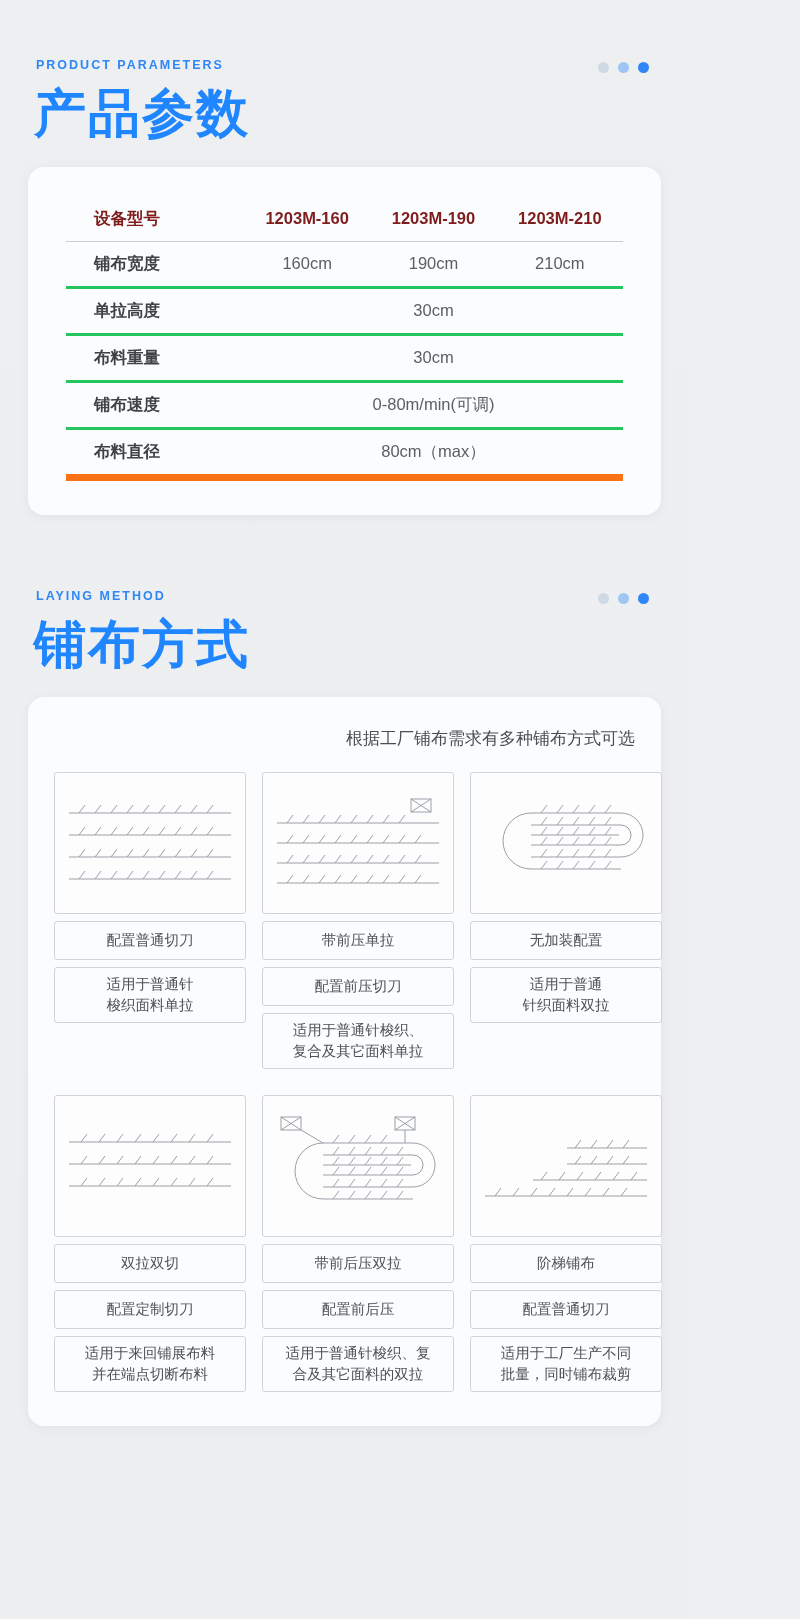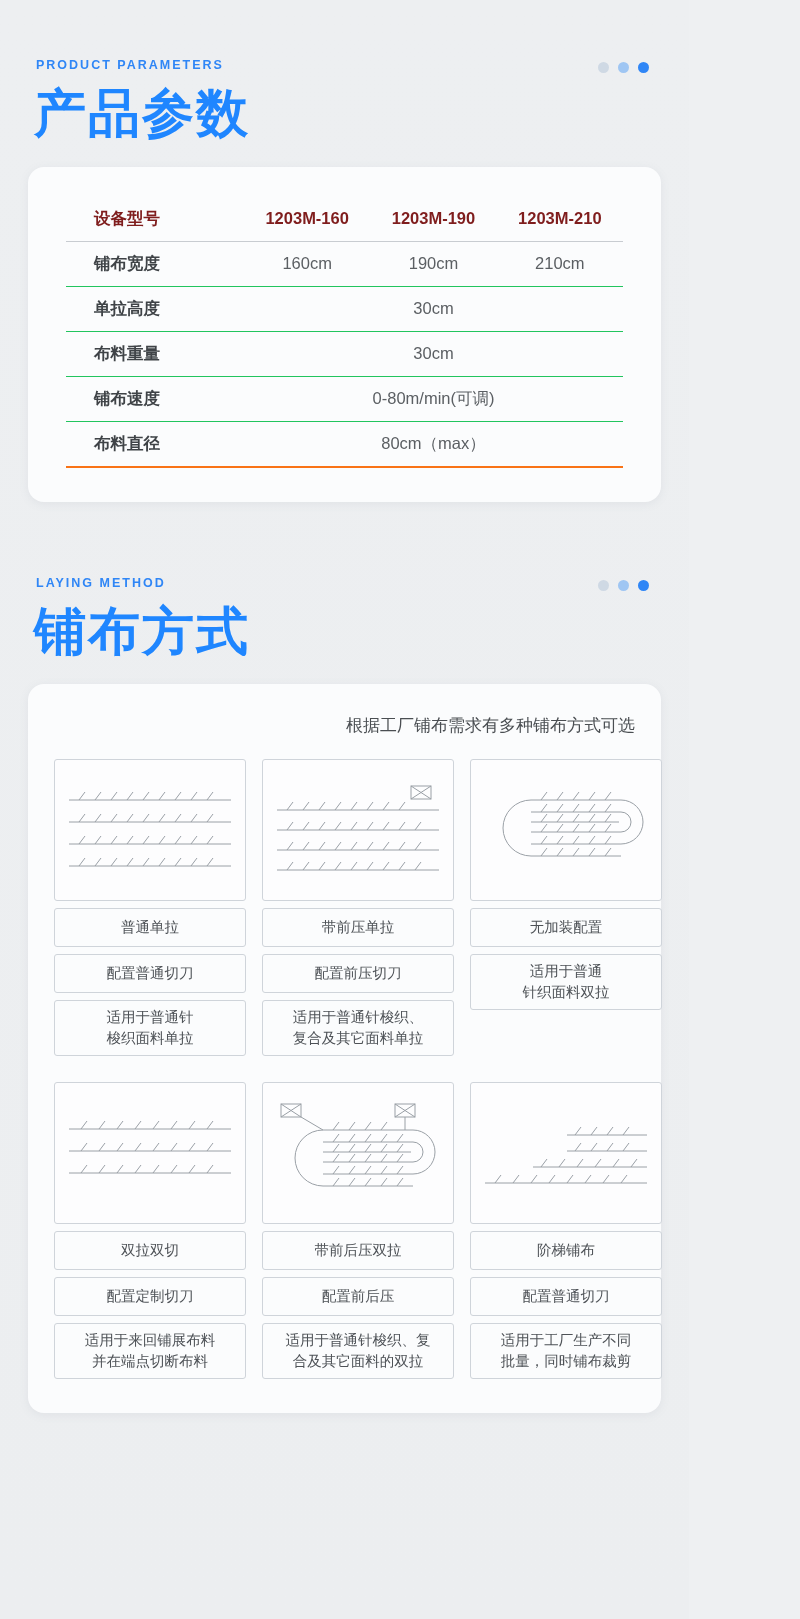--- a/index.html
+++ b/index.html
@@ -70,35 +70,35 @@
     box-sizing: border-box;
   }
   table.params {
     width: 100%;
     border-collapse: collapse;
     table-layout: fixed;
   }
   table.params td {
     padding: 11px 0 11px 0;
     font-size: 16.5px;
-    border-bottom: 1px solid #22c55e;
+    border-bottom: 3px solid #22c55e;
     text-align: center;
     color: #5b5f63;
   }
   table.params tr:first-child td { border-bottom: 1px solid #c8ccd1; }
   table.params td.label {
     width: 150px;
     text-align: left;
     padding-left: 28px;
     color: #3f4347;
     font-weight: bold;
     font-size: 16.5px;
   }
   table.params tr:first-child td { font-weight: bold; color: #7f1d1d; }
-  table.params tr:last-child td { border-bottom: 2px solid #f97316; }
+  table.params tr:last-child td { border-bottom: 7px solid #f97316; }
 
   
   .card2 {
     background: #fbfcfd;
     border-radius: 16px;
     box-shadow: 0 2px 10px rgba(120,130,145,0.10);
     margin-top: 26px;
     margin-bottom: 60px;
     padding: 26px 26px 34px 26px;
     box-sizing: border-box;
@@ -245,21 +245,20 @@
                   <line x1="72" y1="96" x2="78" y2="88"></line>
                 <line x1="88" y1="96" x2="94" y2="88"></line>
                   <line x1="104" y1="96" x2="110" y2="88"></line>
                 <line x1="120" y1="96" x2="126" y2="88"></line>
                   <line x1="136" y1="96" x2="142" y2="88"></line>
                 <line x1="152" y1="96" x2="158" y2="88"></line>
               </g>
             </g>
           </svg>
         </div>
-        <div class="row-box">普通单拉</div>
         <div class="row-box">配置普通切刀</div>
         <div class="row-box two" style="white-space:pre-line">适用于普通针
 梭织面料单拉</div>
       </div>
 
       <div class="cell">
         <div class="thumb">
           <svg width="190" height="120" viewBox="0 0 190 120">
             <g stroke="#9aa0a6" stroke-width="1" fill="none">
               <rect x="148" y="16" width="20" height="13"></rect>

